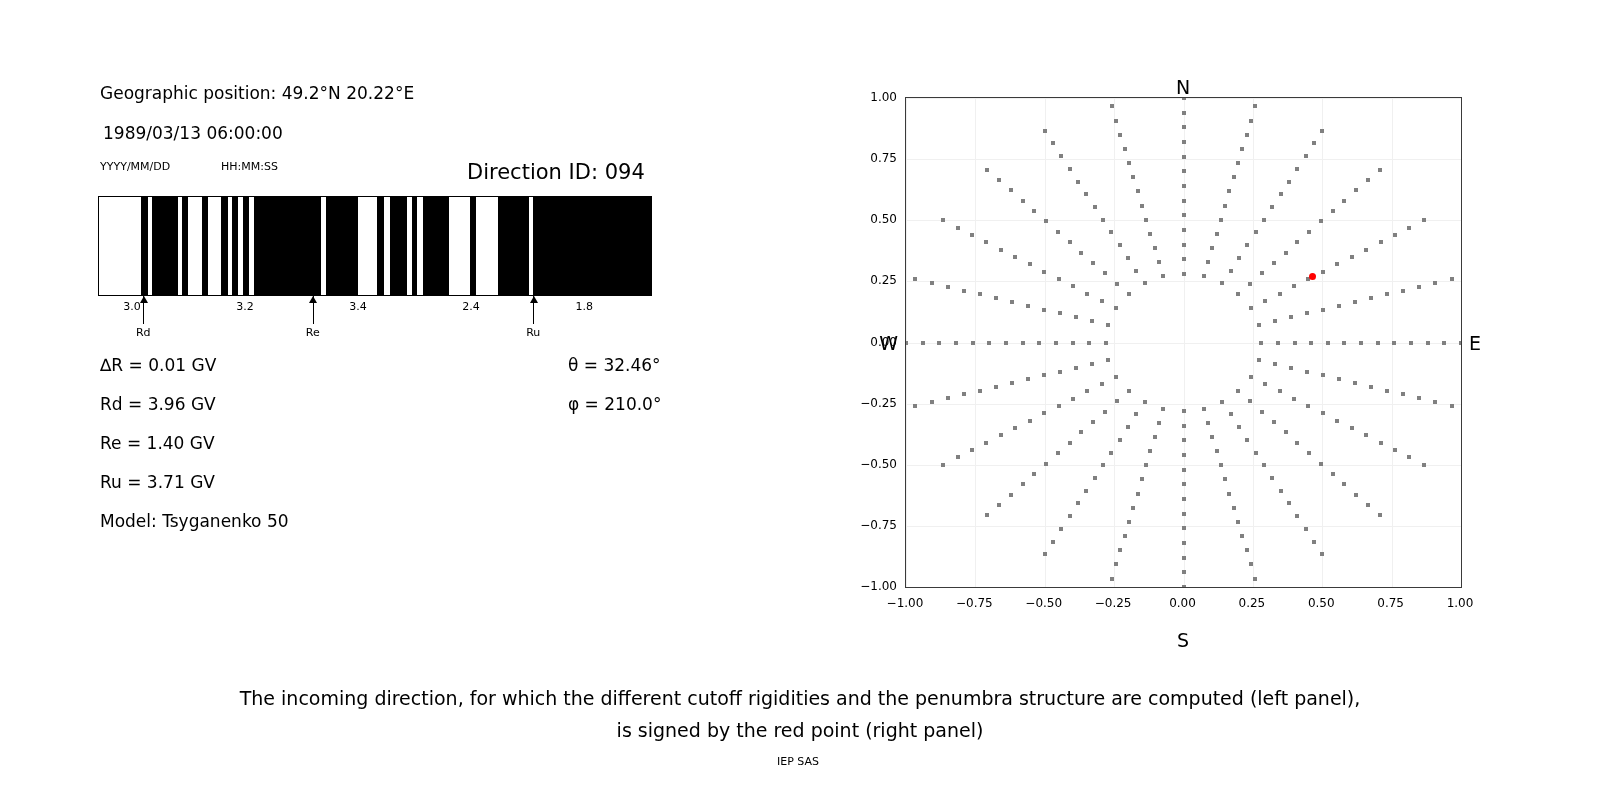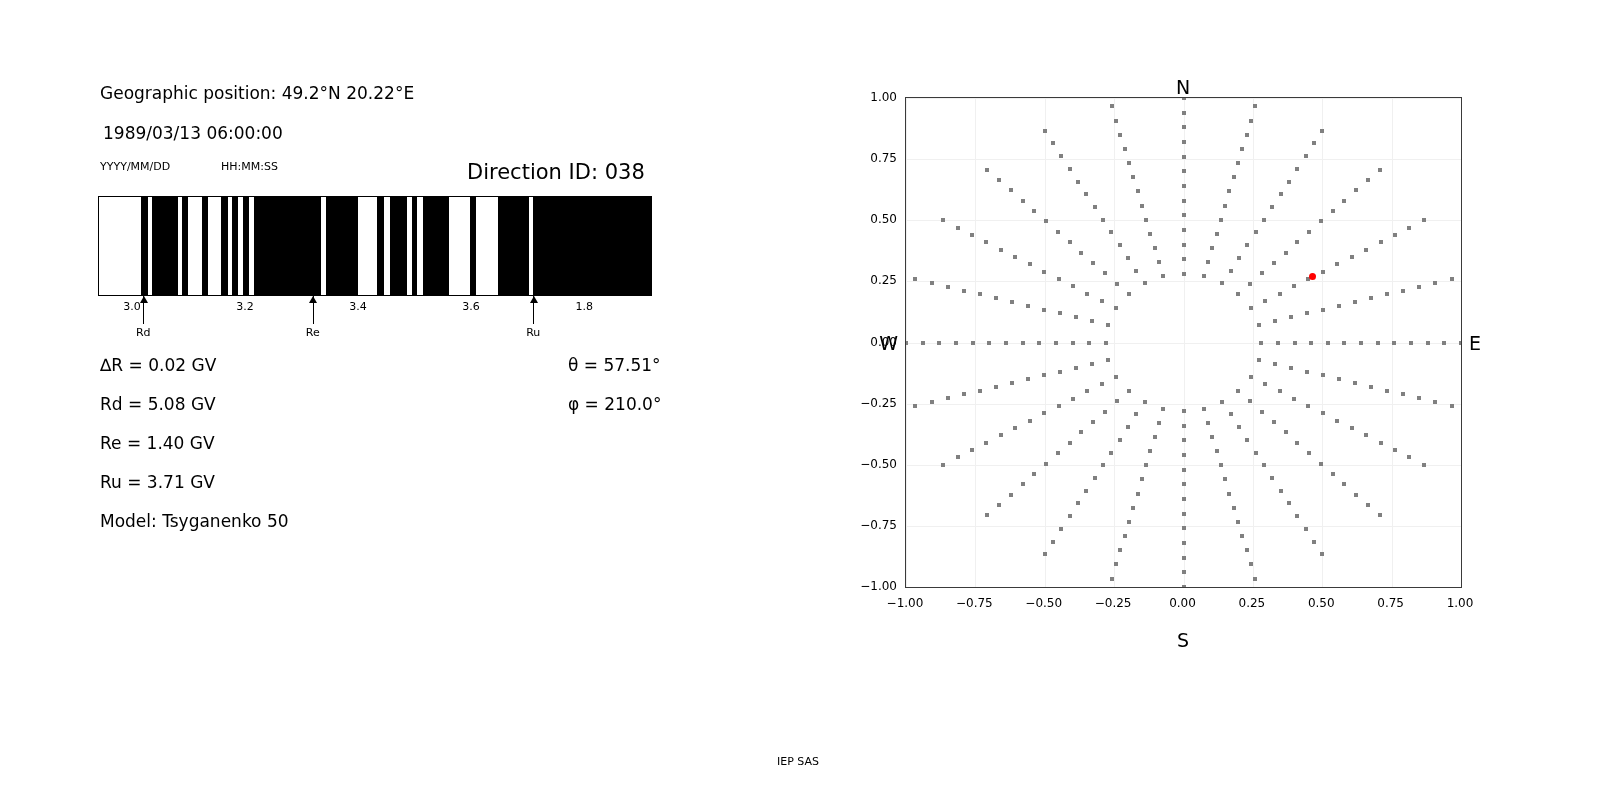--- a/index.html
+++ b/index.html
@@ -235,21 +235,21 @@
 </head>
 <body>
 
 <div class="page">
 
   <div class="left-panel">
     <div class="geo-line">Geographic position: 49.2°N 20.22°E</div>
     <div class="datetime-line">1989/03/13 06:00:00</div>
     <div class="fmt-date">YYYY/MM/DD</div>
     <div class="fmt-time">HH:MM:SS</div>
-    <div class="direction-id">Direction ID: 038</div>
+    <div class="direction-id">Direction ID: 094</div>
 
     <div class="penumbra-wrap">
       <div class="penumbra-box" id="penumbra-box">
           <div class="band" style="left: 42.398px; width: 6.21837px;"></div>
           <div class="band" style="left: 52.5735px; width: 26.0041px;"></div>
           <div class="band" style="left: 82.5347px; width: 6.78367px;"></div>
           <div class="band" style="left: 102.886px; width: 6.21837px;"></div>
           <div class="band" style="left: 121.541px; width: 7.34898px;"></div>
           <div class="band" style="left: 133.412px; width: 5.65306px;"></div>
           <div class="band" style="left: 144.153px; width: 5.65306px;"></div>
@@ -262,36 +262,36 @@
           <div class="band" style="left: 370.841px; width: 6.21837px;"></div>
           <div class="band" style="left: 399.106px; width: 30.5265px;"></div>
           <div class="band" style="left: 434.155px; width: 119.845px;"></div>
         </div>
     </div>
 
     <div class="pen-axis" id="pen-axis">
         <div class="pen-tick-label" style="left: 33.9184px;">3.0</div>
         <div class="pen-tick-label" style="left: 146.98px;">3.2</div>
         <div class="pen-tick-label" style="left: 260.041px;">3.4</div>
-        <div class="pen-tick-label" style="left: 373.102px;">3.6</div>
+        <div class="pen-tick-label" style="left: 373.102px;">2.4</div>
         <div class="pen-tick-label" style="left: 486.163px;">1.8</div>
         <div class="marker-arrow" style="left: 45.2245px;"></div>
         <div class="marker-label" style="left: 45.2245px;">Rd</div>
         <div class="marker-arrow" style="left: 214.816px;"></div>
         <div class="marker-label" style="left: 214.816px;">Re</div>
         <div class="marker-arrow" style="left: 435.286px;"></div>
         <div class="marker-label" style="left: 435.286px;">Ru</div>
       </div>
 
-    <div class="stat stat-left" style="top:355px;">∆R = 0.02 GV</div>
-    <div class="stat stat-left" style="top:394px;">Rd = 5.08 GV</div>
+    <div class="stat stat-left" style="top:355px;">∆R = 0.01 GV</div>
+    <div class="stat stat-left" style="top:394px;">Rd = 3.96 GV</div>
     <div class="stat stat-left" style="top:433px;">Re = 1.40 GV</div>
     <div class="stat stat-left" style="top:472px;">Ru = 3.71 GV</div>
     <div class="stat stat-left" style="top:511px;">Model: Tsyganenko 50</div>
-    <div class="stat stat-right" style="top:355px;">θ = 57.51°</div>
+    <div class="stat stat-right" style="top:355px;">θ = 32.46°</div>
     <div class="stat stat-right" style="top:394px;">φ = 210.0°</div>
   </div>
 
   <div class="right-panel">
     <div class="compass compass-n">N</div>
     <div class="compass compass-s">S</div>
     <div class="compass compass-w">W</div>
     <div class="compass compass-e">E</div>
 
     <div class="plot-frame" id="scatter-frame">
@@ -642,15 +642,19 @@
         <div class="xtick" style="left: 138.75px;">−0.50</div>
         <div class="xtick" style="left: 208.125px;">−0.25</div>
         <div class="xtick" style="left: 277.5px;">0.00</div>
         <div class="xtick" style="left: 346.875px;">0.25</div>
         <div class="xtick" style="left: 416.25px;">0.50</div>
         <div class="xtick" style="left: 485.625px;">0.75</div>
         <div class="xtick" style="left: 555px;">1.00</div>
       </div>
   </div>
 
+  <div class="caption">
+    <div>The incoming direction, for which the different cutoff rigidities and the penumbra structure are computed (left panel),</div>
+    <div>is signed by the red point (right panel)</div>
+  </div>
   <div class="footer">IEP SAS</div>
 
 </div>
 
 </body></html>

